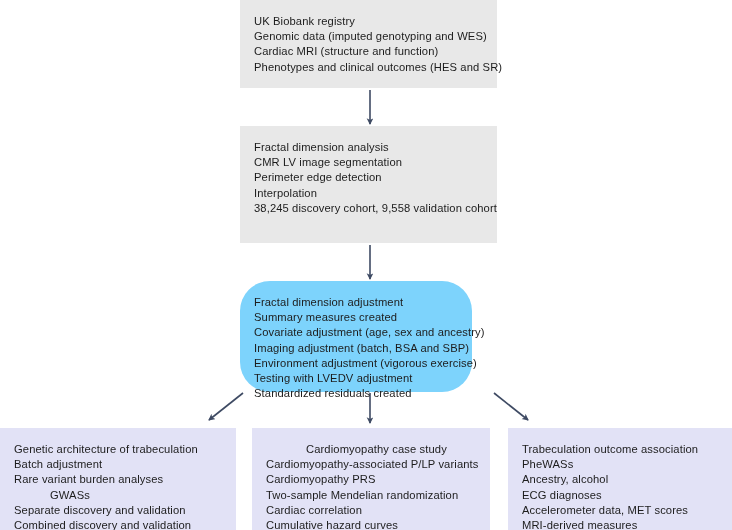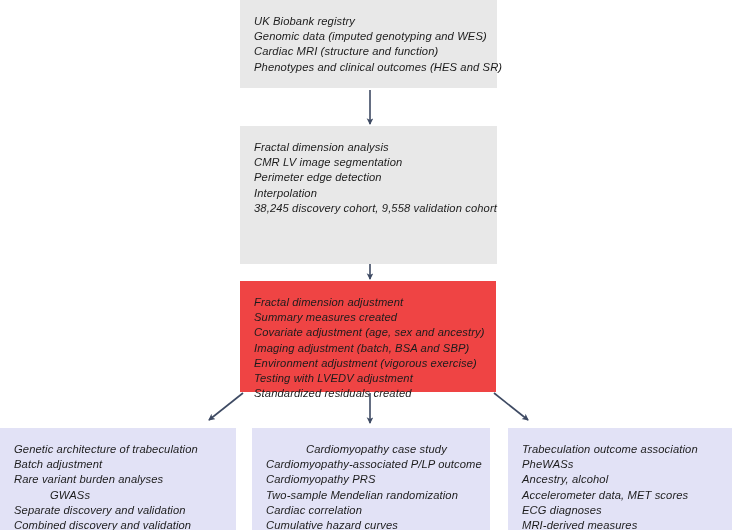--- a/index.html
+++ b/index.html
@@ -17,21 +17,20 @@
   #canvas {
     position: absolute;
     left: 0; top: 0;
     width: 732px;
     height: 530px;
   }
   .node {
     position: absolute;
     box-sizing: border-box;
     padding: 14px 4px 14px 14px;
-    font-style: italic;
   }
   .node.gray  { background: #e8e8e8; }
   .node.lilac { background: #e2e2f6; }
   .node-lines {
     margin: 0;
     padding: 0;
     list-style: none;
   }
   .node-lines li {
     font-size: 11.2px;
@@ -65,30 +64,30 @@
       <line x1="494" y1="393" x2="528" y2="420" stroke="#3e4a63" stroke-width="1.6" marker-end="url(#arrowhead)"></line>
     </svg>
 <div class="node gray" style="left: 240px; top: 0px; width: 257px; height: 88px; background: rgb(232, 232, 232);">
       <ul class="node-lines">
         <li style="color: rgb(28, 28, 28);">UK Biobank registry</li>
         <li style="color: rgb(28, 28, 28);">Genomic data (imputed genotyping and WES)</li>
         <li style="color: rgb(28, 28, 28);">Cardiac MRI (structure and function)</li>
         <li style="color: rgb(28, 28, 28);">Phenotypes and clinical outcomes (HES and SR)</li>
       </ul>
     </div>
-    <div class="node gray" style="left: 240px; top: 126px; width: 257px; height: 138px; background: rgb(232, 232, 232);">
+    <div class="node gray" style="left: 240px; top: 126px; width: 257px; height: 117px; background: rgb(232, 232, 232);">
       <ul class="node-lines">
         <li style="color: rgb(28, 28, 28);">Fractal dimension analysis</li>
         <li style="color: rgb(28, 28, 28);">CMR LV image segmentation</li>
         <li style="color: rgb(28, 28, 28);">Perimeter edge detection</li>
         <li style="color: rgb(28, 28, 28);">Interpolation</li>
         <li style="color: rgb(28, 28, 28);">38,245 discovery cohort, 9,558 validation cohort</li>
       </ul>
     </div>
-    <div class="node gray" style="left: 240px; top: 281px; width: 256px; height: 111px; background: #ef4444;">
+    <div class="node gray" style="left: 240px; top: 281px; width: 232px; height: 111px; background: #7dd3fc; border-radius: 30px;">
       <ul class="node-lines">
         <li style="color: rgb(28, 28, 28);">Fractal dimension adjustment</li>
         <li style="color: rgb(28, 28, 28);">Summary measures created</li>
         <li style="color: rgb(28, 28, 28);">Covariate adjustment (age, sex and ancestry)</li>
         <li style="color: rgb(28, 28, 28);">Imaging adjustment (batch, BSA and SBP)</li>
         <li style="color: rgb(28, 28, 28);">Environment adjustment (vigorous exercise)</li>
         <li style="color: rgb(28, 28, 28);">Testing with LVEDV adjustment</li>
         <li style="color: rgb(28, 28, 28);">Standardized residuals created</li>
       </ul>
     </div>
@@ -98,30 +97,30 @@
         <li style="color: rgb(28, 28, 28);">Batch adjustment</li>
         <li style="color: rgb(28, 28, 28);">Rare variant burden analyses</li>
         <li style="color: rgb(28, 28, 28); margin-left: 36px;">GWASs</li>
         <li style="color: rgb(28, 28, 28);">Separate discovery and validation</li>
         <li style="color: rgb(28, 28, 28);">Combined discovery and validation</li>
       </ul>
     </div>
     <div class="node lilac" style="left: 252px; top: 428px; width: 238px; height: 102px; background: rgb(226, 226, 246);">
       <ul class="node-lines">
         <li style="color: rgb(28, 28, 28); margin-left: 40px;">Cardiomyopathy case study</li>
-        <li style="color: rgb(28, 28, 28);">Cardiomyopathy-associated P/LP outcome</li>
+        <li style="color: rgb(28, 28, 28);">Cardiomyopathy-associated P/LP variants</li>
         <li style="color: rgb(28, 28, 28);">Cardiomyopathy PRS</li>
         <li style="color: rgb(28, 28, 28);">Two-sample Mendelian randomization</li>
         <li style="color: rgb(28, 28, 28);">Cardiac correlation</li>
         <li style="color: rgb(28, 28, 28);">Cumulative hazard curves</li>
       </ul>
     </div>
     <div class="node lilac" style="left: 508px; top: 428px; width: 224px; height: 102px; background: rgb(226, 226, 246);">
       <ul class="node-lines">
         <li style="color: rgb(28, 28, 28);">Trabeculation outcome association</li>
         <li style="color: rgb(28, 28, 28);">PheWASs</li>
         <li style="color: rgb(28, 28, 28);">Ancestry, alcohol</li>
+        <li style="color: rgb(28, 28, 28);">ECG diagnoses</li>
         <li style="color: rgb(28, 28, 28);">Accelerometer data, MET scores</li>
-        <li style="color: rgb(28, 28, 28);">ECG diagnoses</li>
         <li style="color: rgb(28, 28, 28);">MRI-derived measures</li>
       </ul>
     </div>
   </div>
 
 </body></html>

